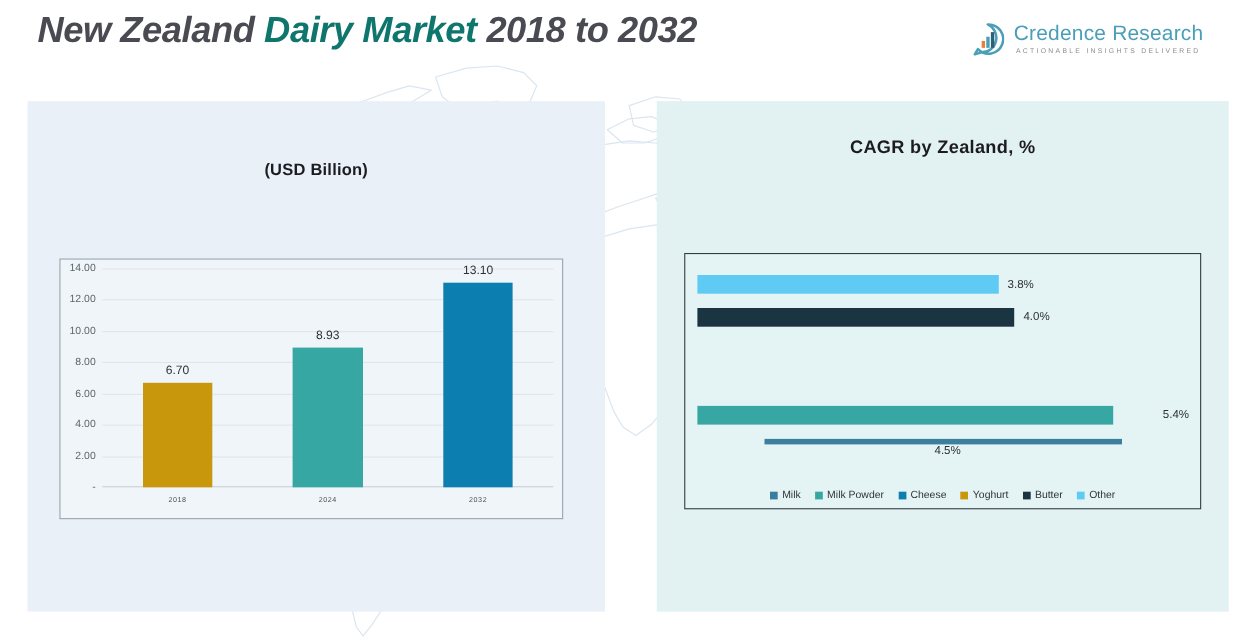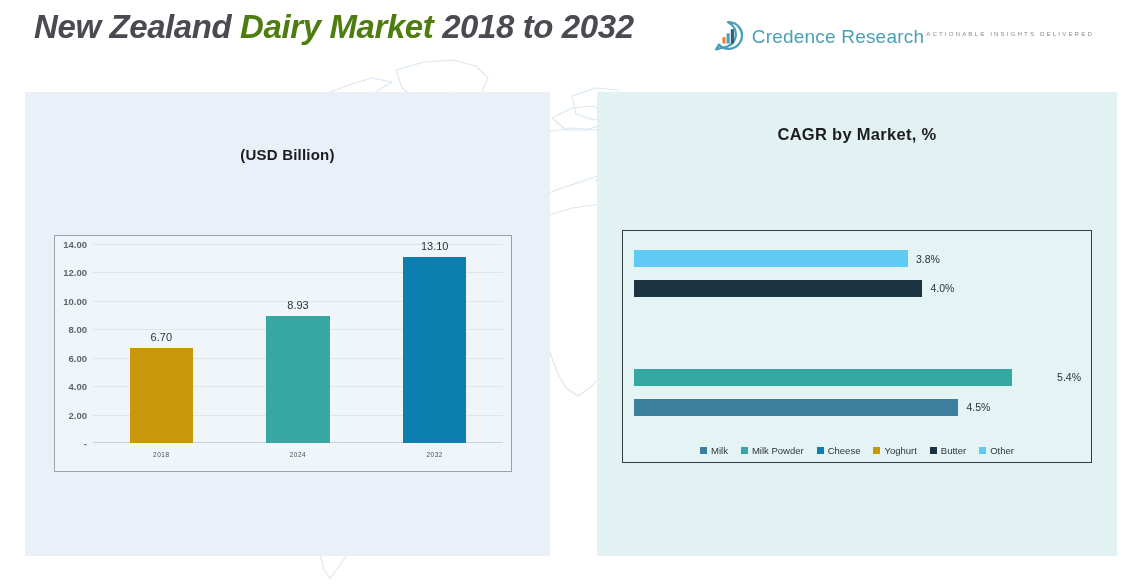--- a/index.html
+++ b/index.html
@@ -20,26 +20,26 @@
   .worldmap svg{display:block;width:100%;height:100%;}
 
   
   .header{position:absolute;left:0;top:0;width:1142px;height:64px;z-index:6;}
   .title{
     position:absolute;left:34px;top:8px;
     font-size:33px;font-weight:bold;font-style:italic;
     letter-spacing:-.4px;white-space:nowrap;
     color:#4a4a52;
   }
-  .title .accent{color:#4d7c0f;}
+  .title .accent{color:#0f766e;}
 
   
   .logo{position:absolute;right:48px;top:16px;height:40px;display:flex;align-items:center;gap:9px;}
   .logo-mark{width:30px;height:30px;position:relative;flex:0 0 auto;}
-  .logo-text{display:flex;flex-direction:row;line-height:1;}
+  .logo-text{display:flex;flex-direction:column;line-height:1;}
   .logo-name{font-size:19px;color:#4a9fb8;letter-spacing:.2px;white-space:nowrap;}
   .logo-tag{
     font-size:6.2px;color:#8c8c94;letter-spacing:2.1px;
     margin-top:4px;margin-left:2px;white-space:nowrap;text-transform:uppercase;
   }
 
   
   .panel{position:absolute;z-index:3;}
   .panel-left{left:25px;top:92px;width:525px;height:464px;background:#e9f0f7;}
   .panel-right{left:597px;top:92px;width:520px;height:464px;background:#e2f1f1;}
@@ -56,21 +56,21 @@
   .chart-left{
     position:absolute;left:29px;top:143px;width:458px;height:237px;
     border:1px solid #9aa3ad;background:rgba(243,247,251,.72);
     box-sizing:border-box;
   }
   .plot-l{position:absolute;left:38px;top:8px;right:8px;bottom:28px;}
   .gridline{position:absolute;left:0;right:0;height:1px;background:#dfe5ea;}
   .ytick{
     position:absolute;right:calc(100% + 6px);
     transform:translateY(-50%);
-    font-size:9.5px;color:#5d646c;white-space:nowrap;font-weight:bold;
+    font-size:9.5px;color:#5d646c;white-space:nowrap;
   }
   .axis-base{position:absolute;left:0;right:0;bottom:0;height:1px;background:#c9d1d8;}
   .bar-col{position:absolute;bottom:0;display:flex;flex-direction:column;
            align-items:center;justify-content:flex-end;}
   .bar{width:100%;}
   .bar-val{
     position:absolute;bottom:100%;margin-bottom:5px;
     font-size:11px;color:#2d3238;white-space:nowrap;
   }
   .xtick{
@@ -222,37 +222,37 @@
           <div class="bar-col" style="left: 75.5833%; width: 15.5%; height: 93.5714%; text-align: right;">
             <div class="bar-val">13.10</div>
             <div class="bar" style="height: 100%; background: rgb(12, 126, 176);"></div>
             <div class="xtick">2032</div>
           </div>
         </div>
     </div>
   </div>
 
   <div class="panel panel-right">
-    <div class="panel-title pt-single">CAGR by Market, %</div>
+    <div class="panel-title pt-single">CAGR by Zealand, %</div>
 
     <div class="chart-right">
       <div class="hbars" id="plotR">
           <div class="hrow" style="top: 3.5%; height: 9.66667%; text-align: right;">
             <div class="hbar" style="width: 61.2903%; background: rgb(95, 203, 245);"></div>
             <div class="hval">3.8%</div>
           </div>
           <div class="hrow" style="top: 20.1667%; height: 9.66667%;">
             <div class="hbar" style="width: 64.5161%; background: rgb(27, 52, 66);"></div>
             <div class="hval">4.0%</div>
           </div>
           <div class="hrow" style="top: 70.1667%; height: 9.66667%; gap: 37px;">
             <div class="hbar" style="width: 87.0968%; background: rgb(54, 167, 163);"></div>
             <div class="hval">5.4%</div>
           </div>
-          <div class="hrow" style="top: 86.8333%; height: 9.66667%;">
+          <div class="hrow" style="top: 86.8333%; height: 9.66667%; flex-direction: column;">
             <div class="hbar" style="width: 72.5806%; background: rgb(60, 126, 158);"></div>
             <div class="hval">4.5%</div>
           </div>
         </div>
       <div class="legend" id="legendR">
           <div class="leg-item">
             <span class="leg-swatch" style="background: rgb(60, 126, 158);"></span>
             <span class="leg-label">Milk</span>
           </div>
           <div class="leg-item">

